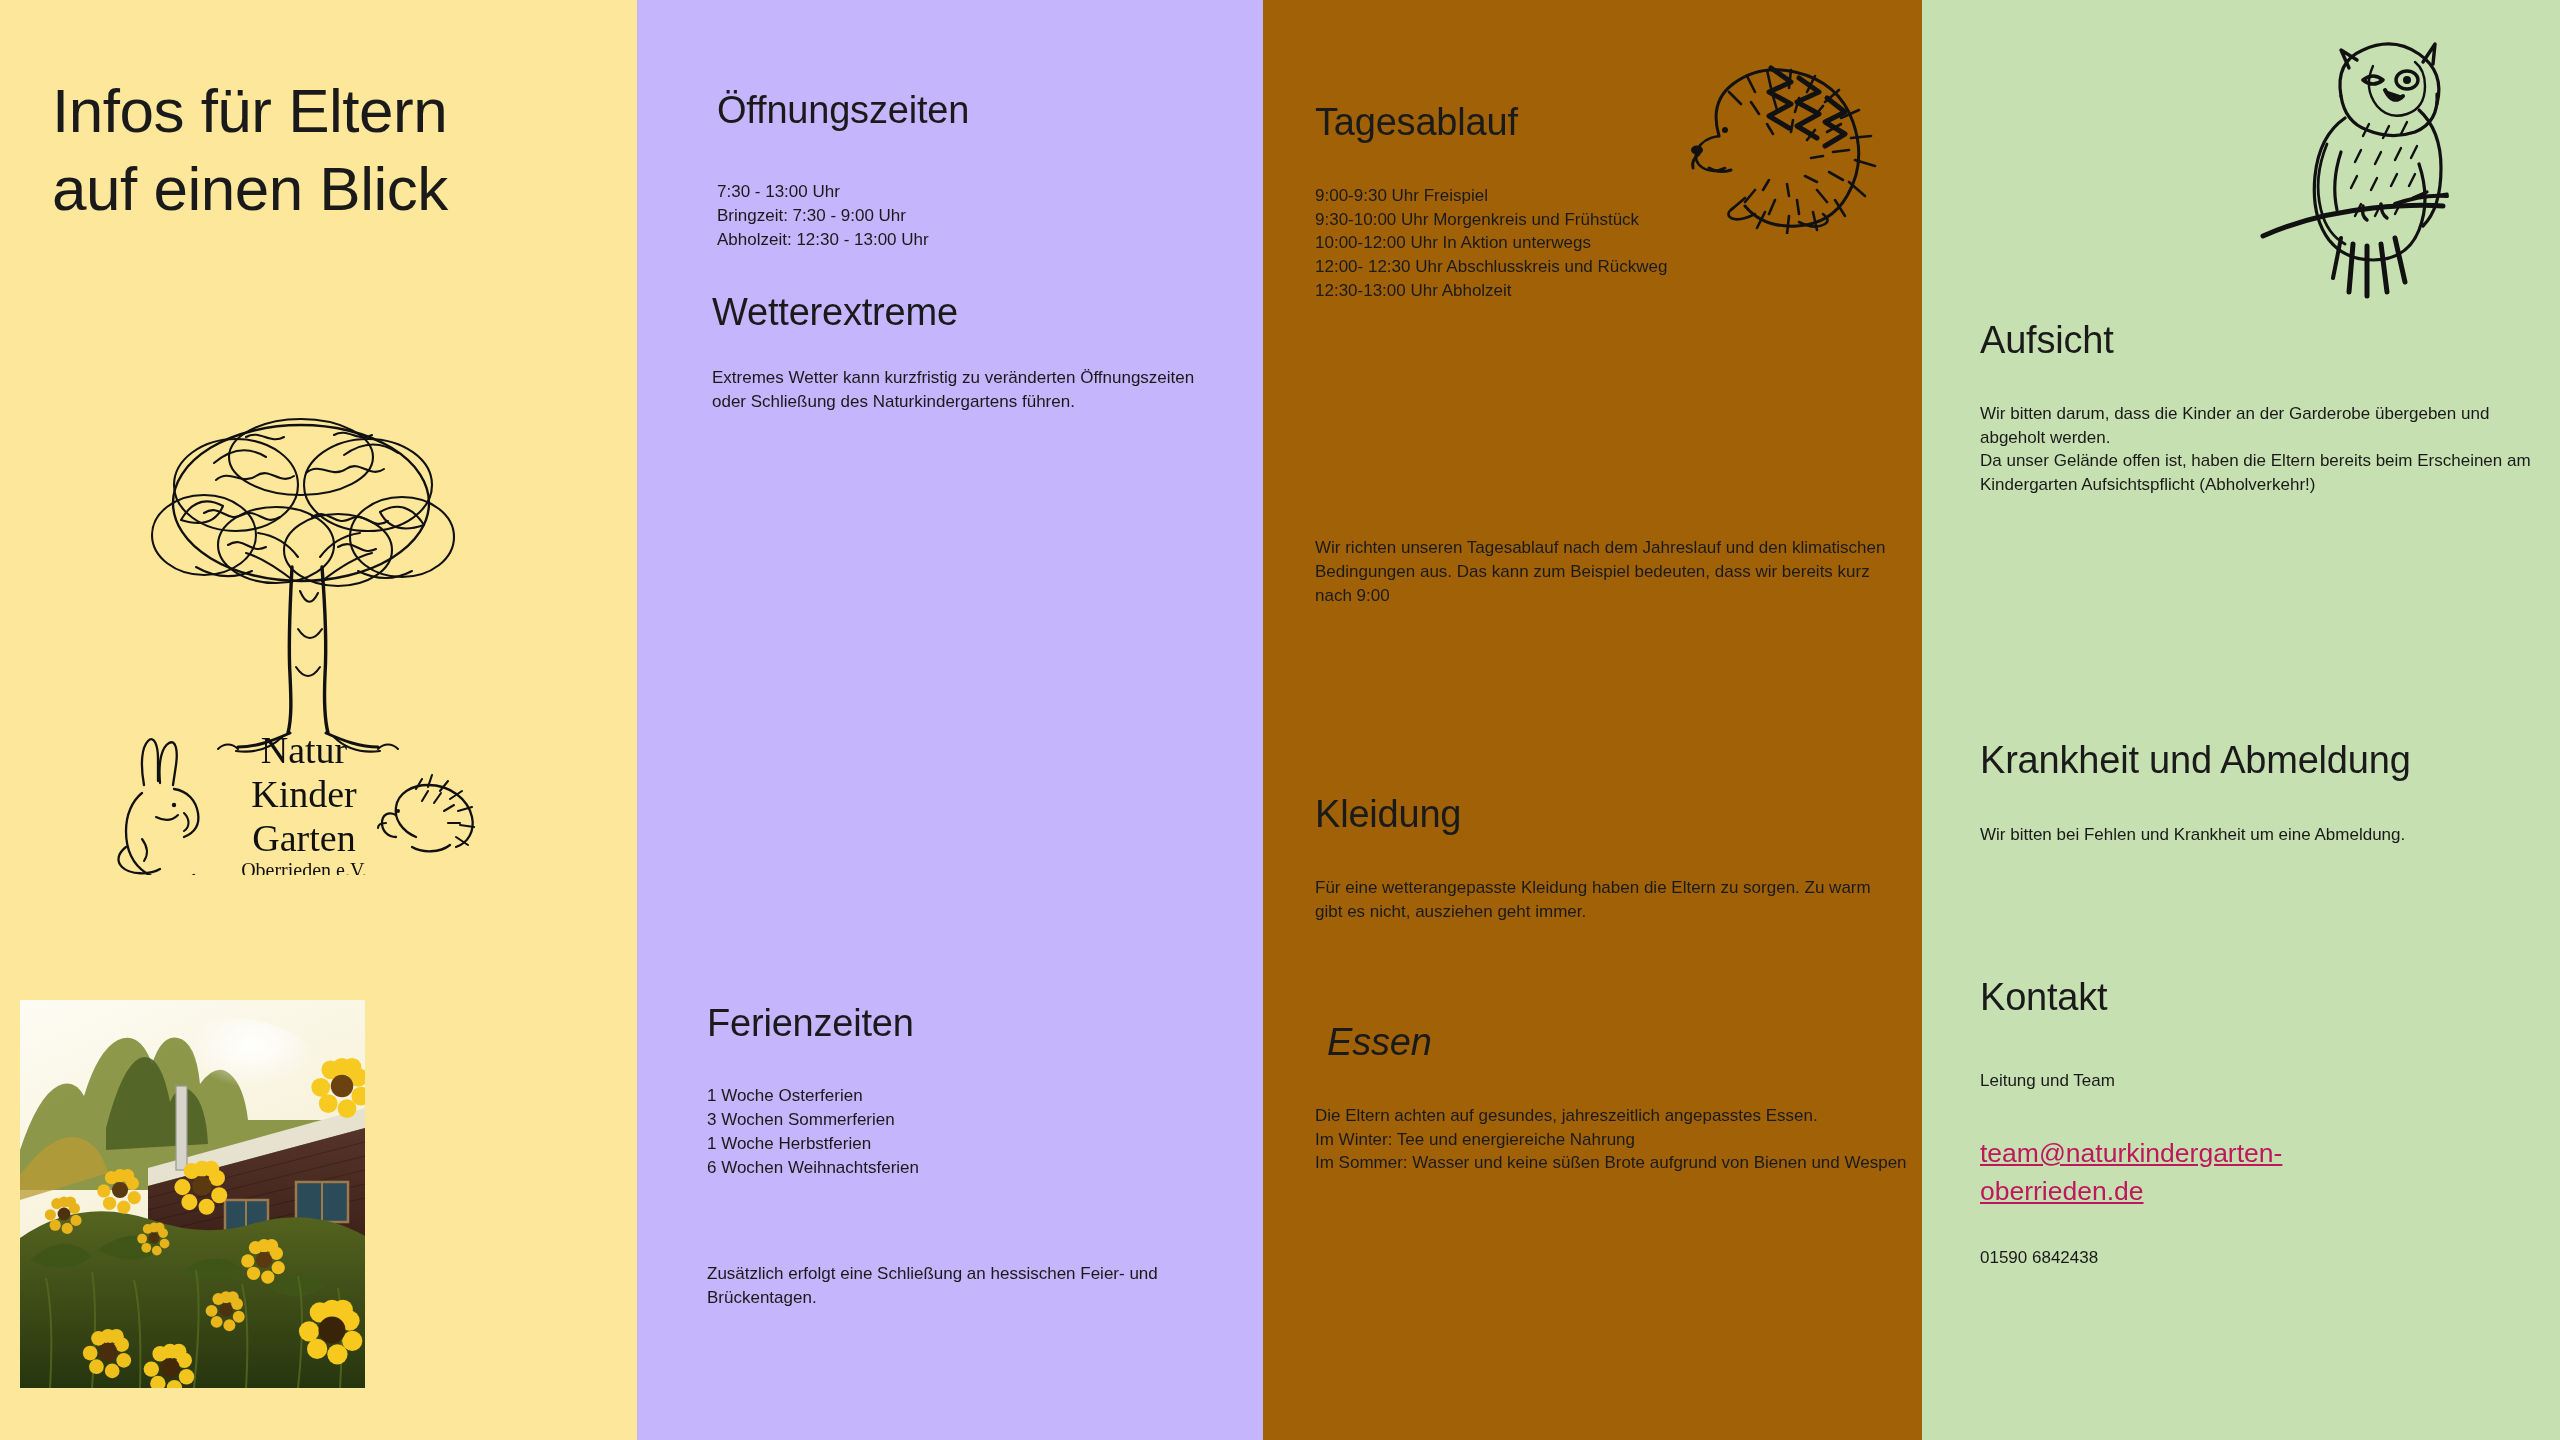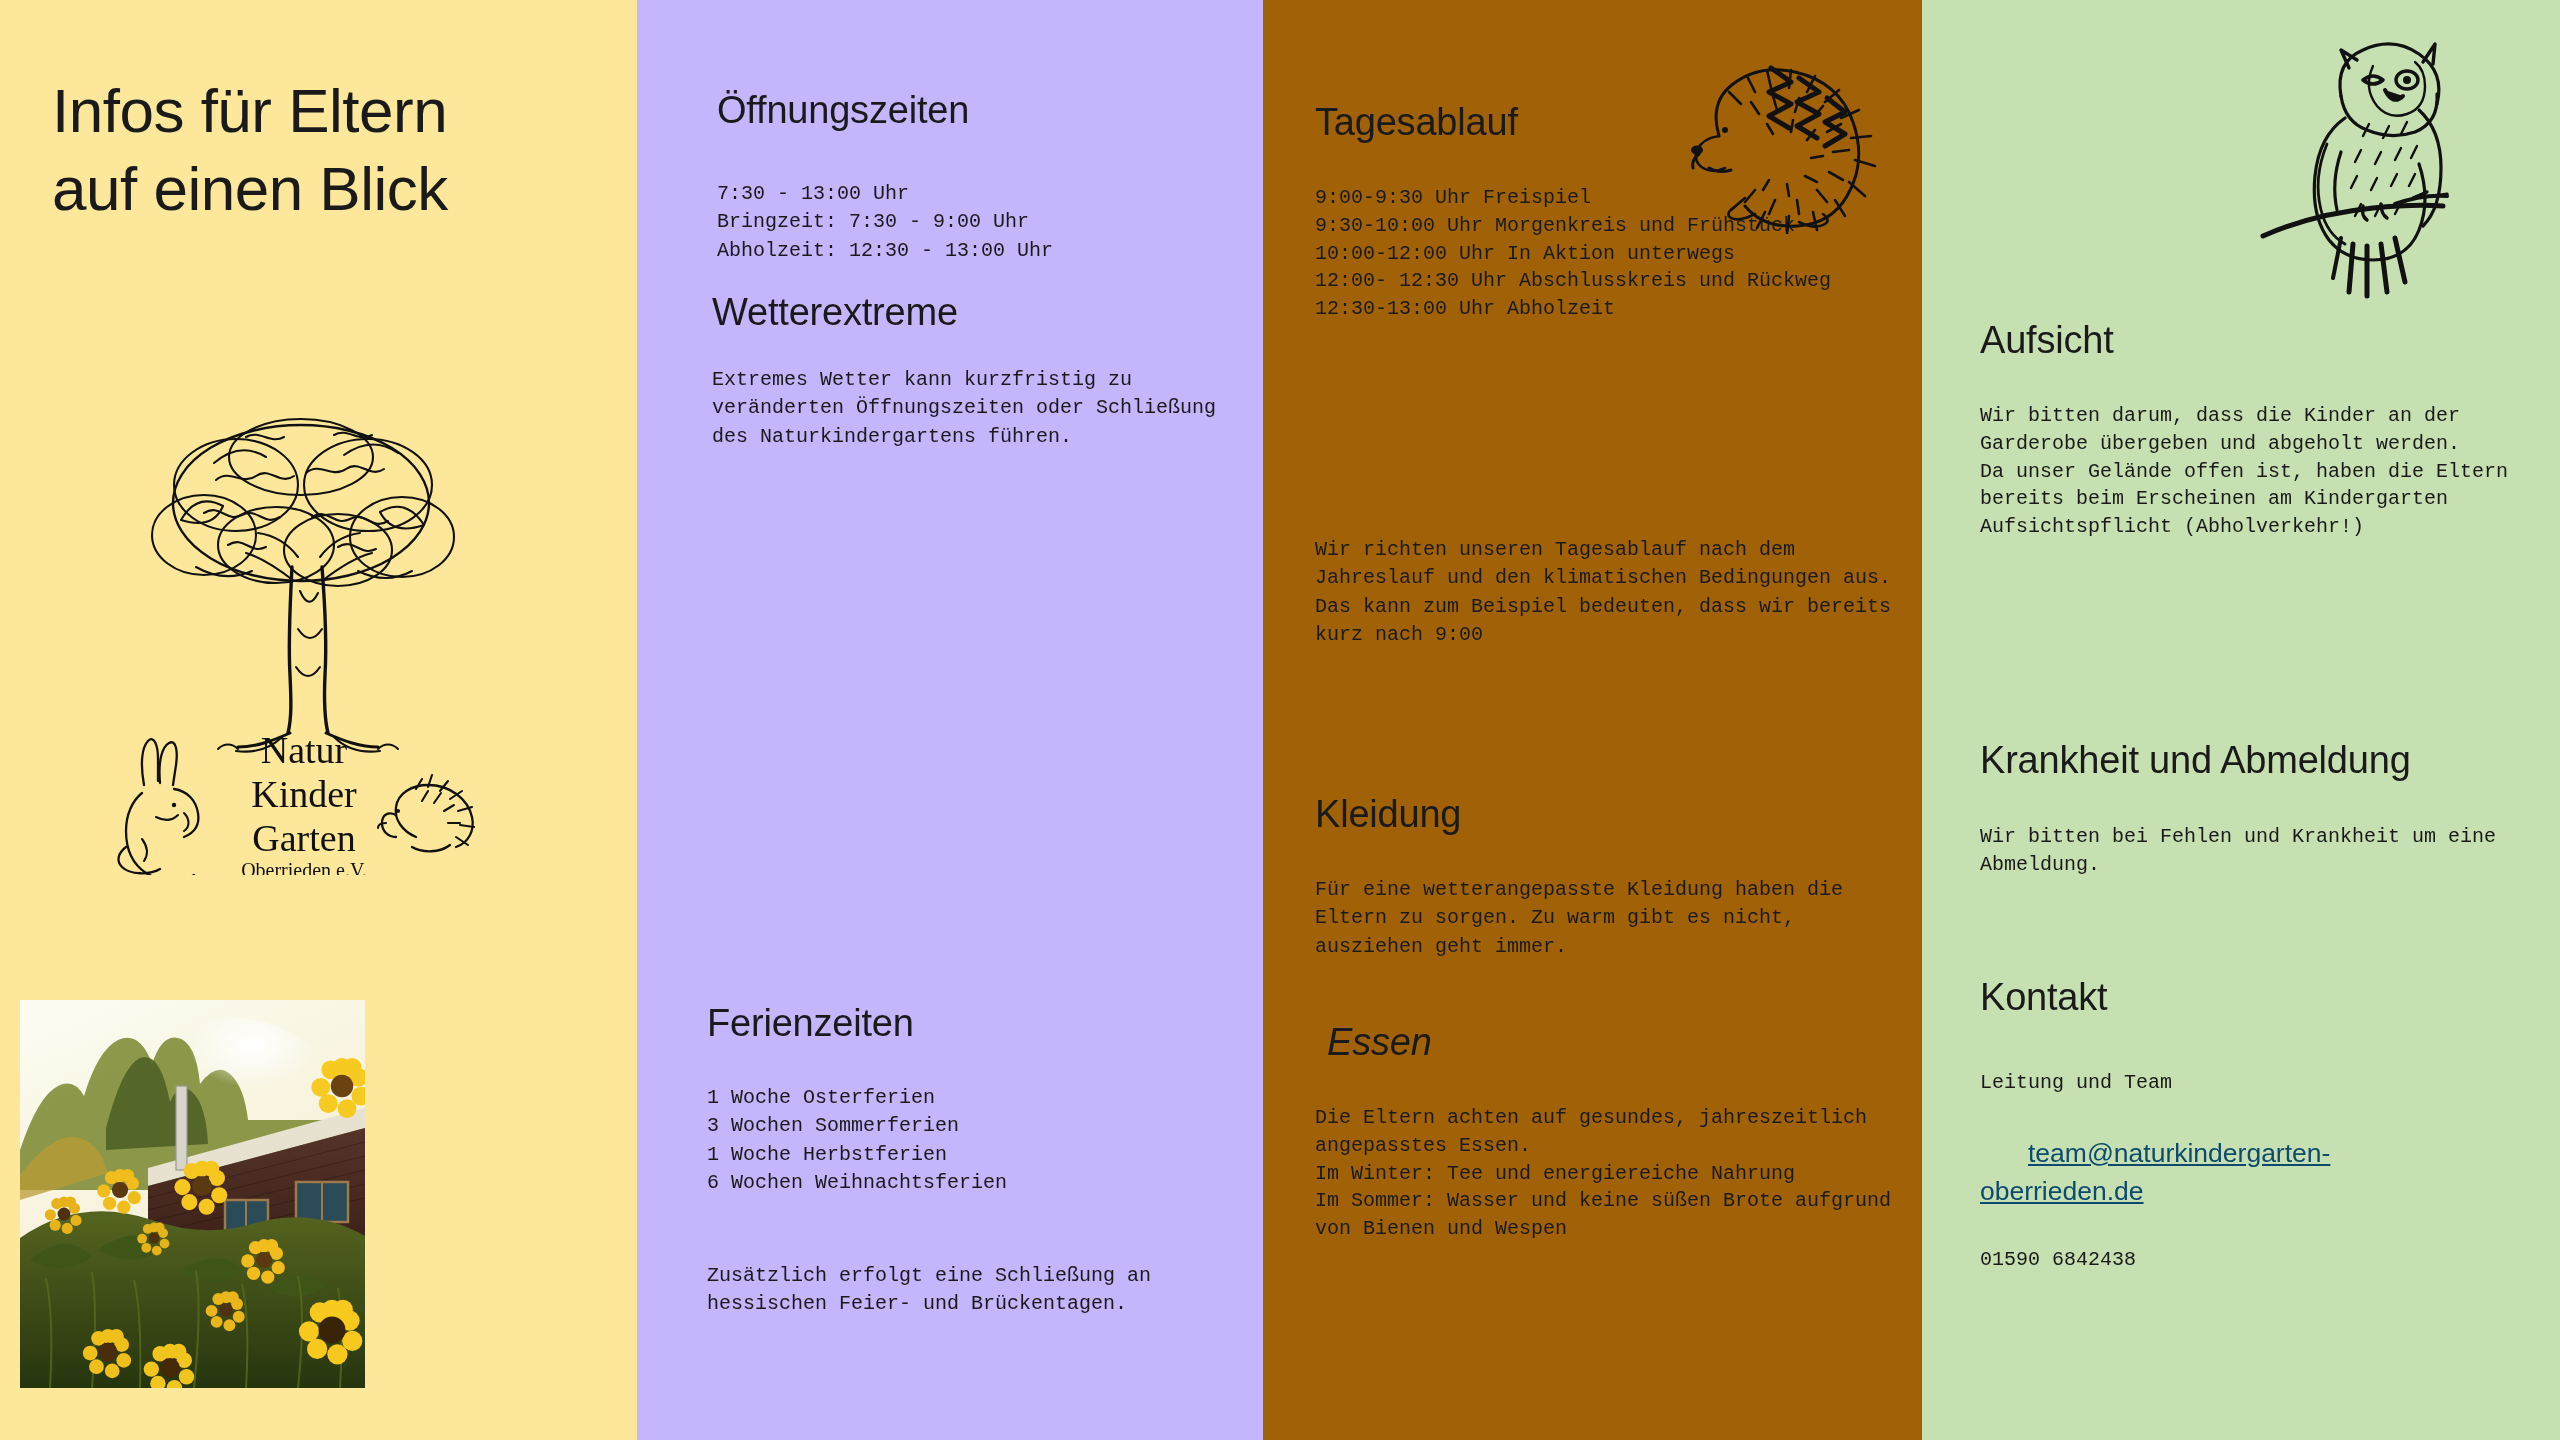--- a/index.html
+++ b/index.html
@@ -47,25 +47,24 @@
   h2.sec {
     margin: 0;
     font-size: 38px;
     font-weight: 400;
     line-height: 1.2;
     color: #1a1a1a;
     letter-spacing: -0.2px;
   }
   .body-txt {
     margin: 0;
-    font-size: 20px;
+    font-size: 17px;
     font-weight: 400;
     line-height: 1.42;
     color: #1a1a1a;
-    font-family: Liberation Mono, monospace;
   }
   .body-txt.tight { line-height: 1.39; }
 
   
   .logo-wrap {
     position: absolute;
     left: 86px;
     top: 385px;
     width: 440px;
     height: 490px;
@@ -108,28 +107,27 @@
   .c4-head-auf  { position: absolute; left: 58px; top: 318px; }
   .c4-auf       { position: absolute; left: 58px; top: 402px; width: 560px; }
   .c4-head-kr   { position: absolute; left: 58px; top: 738px; }
   .c4-kr        { position: absolute; left: 58px; top: 823px; width: 560px; }
   .c4-head-ko   { position: absolute; left: 58px; top: 975px; }
   .c4-leitung   { position: absolute; left: 58px; top: 1069px; width: 540px; }
   .c4-mail      { position: absolute; left: 58px; top: 1135px; width: 420px; }
   .c4-phone     { position: absolute; left: 58px; top: 1246px; width: 540px; }
 
   .mail-link {
-    color: #0c4a6e;
+    color: #be185d;
     text-decoration: underline;
     font-size: 26.5px;
     line-height: 1.42;
     display: inline;
     cursor: pointer;
     word-break: break-word;
-    margin-left: 48px;
   }
 
   .ink { fill: none; stroke: #111; stroke-linecap: round; stroke-linejoin: round; }
 </style>
 </head>
 <body>
 
 <div class="page">
 
   <section class="col col-1">

